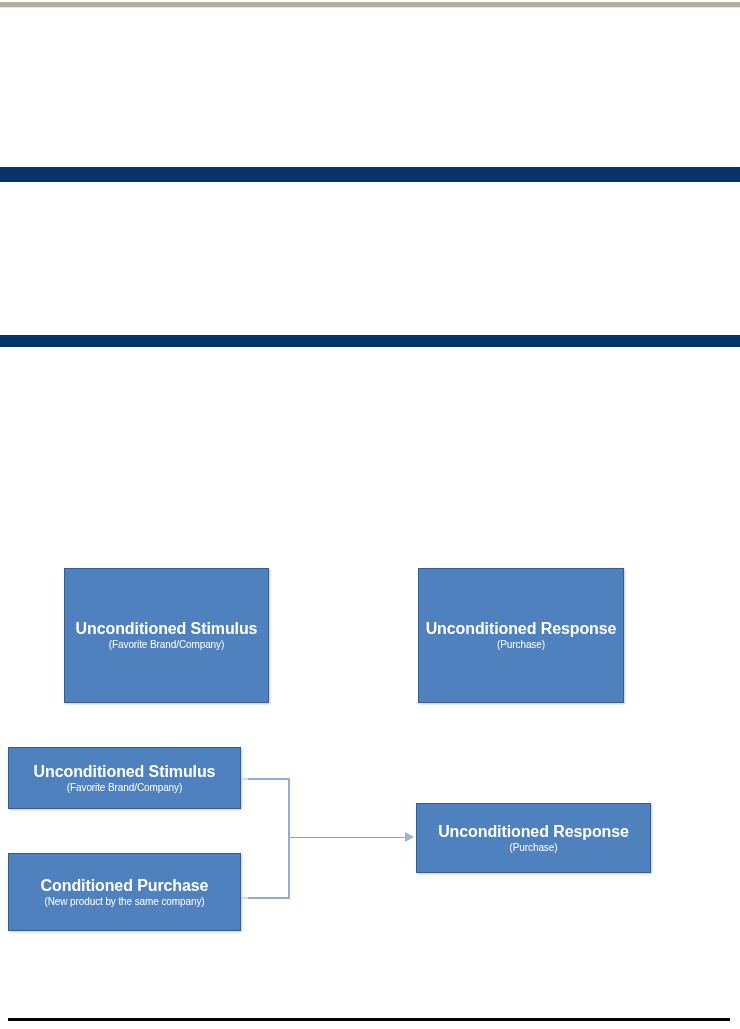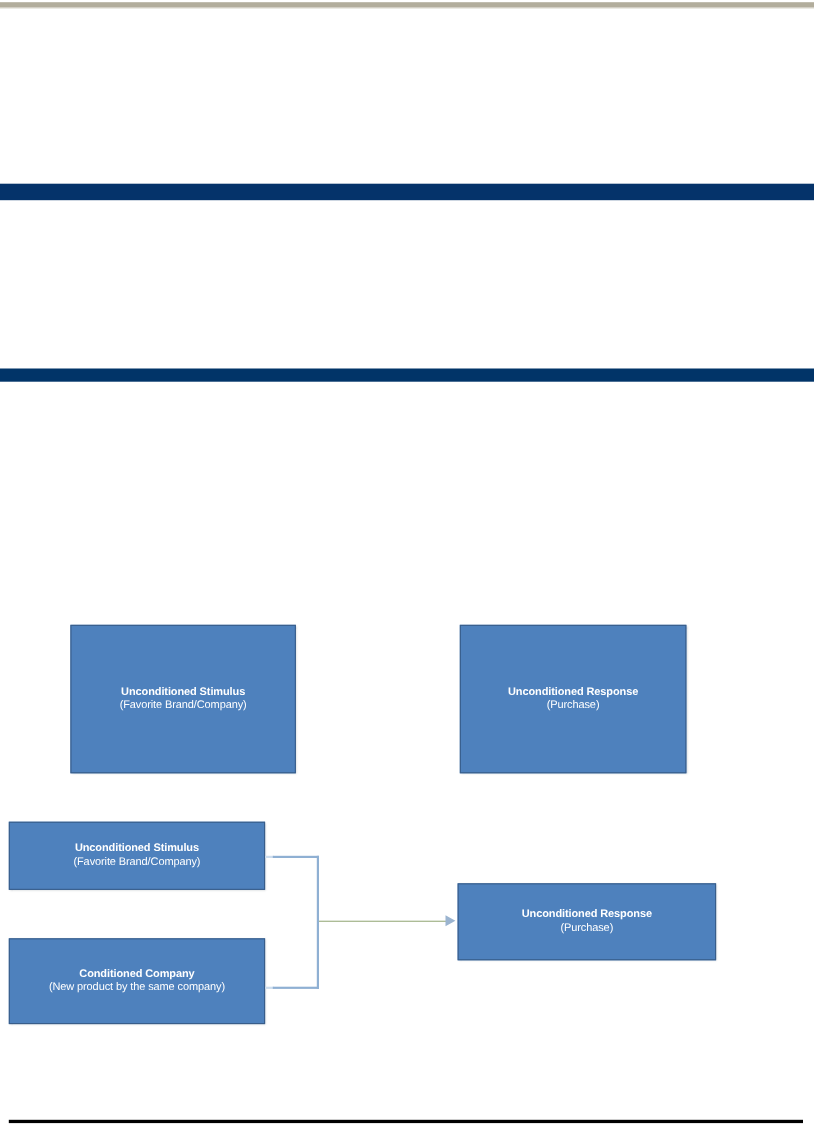--- a/index.html
+++ b/index.html
@@ -71,21 +71,21 @@
     align-items: center;
     justify-content: center;
     color: #ffffff;
     text-align: center;
     line-height: 1.18;
     letter-spacing: -0.1px;
     box-shadow: 1px 1px 2px rgba(120,130,140,0.45);
   }
   .dbox .line1 {
     font-weight: bold;
-    font-size: 10px;
+    font-size: 16px;
     white-space: nowrap;
   }
   .dbox .line2 {
     font-weight: normal;
     font-size: 10px;
   }
 
   
   #box-us-top {
     left: 64px;
@@ -216,21 +216,21 @@
     <span class="line1">Unconditioned Response</span>
     <span class="line2">(Purchase)</span>
   </div>
 
   <div class="dbox" id="box-us-bottom">
     <span class="line1">Unconditioned Stimulus</span>
     <span class="line2">(Favorite Brand/Company)</span>
   </div>
 
   <div class="dbox" id="box-cs-bottom">
-    <span class="line1">Conditioned Company</span>
+    <span class="line1">Conditioned Purchase</span>
     <span class="line2">(New product by the same company)</span>
   </div>
 
   <div class="dbox" id="box-ur-bottom">
     <span class="line1">Unconditioned Response</span>
     <span class="line2">(Purchase)</span>
   </div>
 
   <div class="stub-top"></div>
   <div class="stub-bottom"></div>

